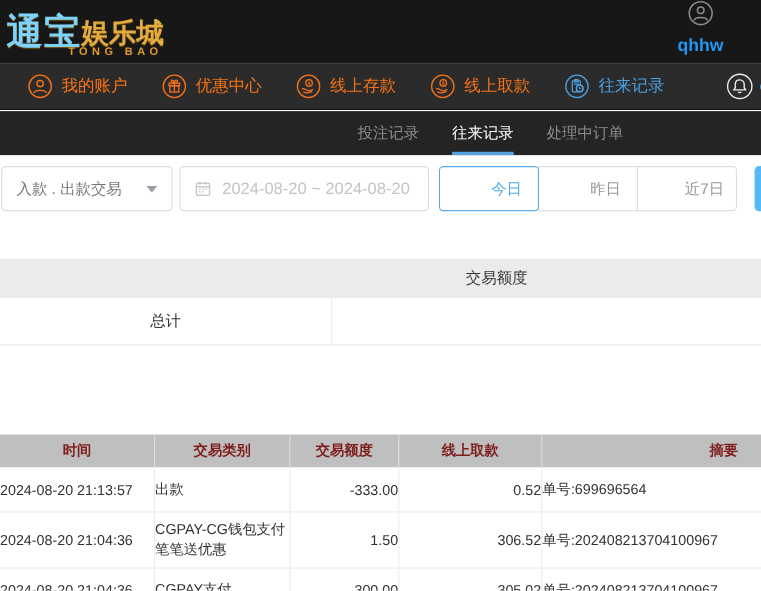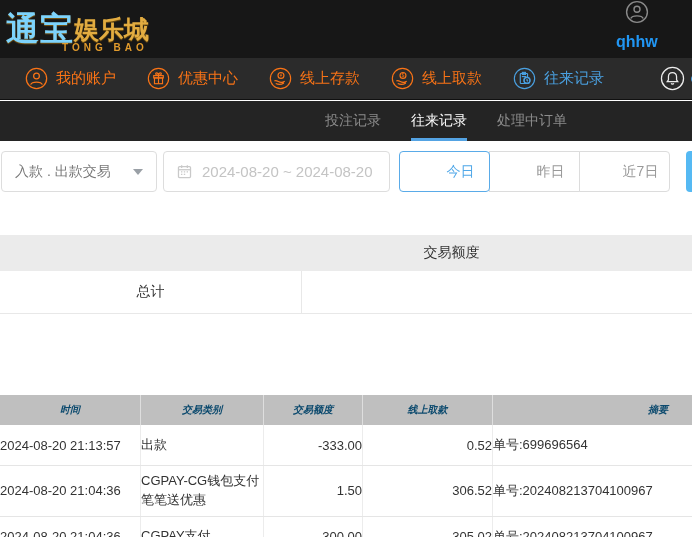--- a/index.html
+++ b/index.html
@@ -52,21 +52,21 @@
   .summary { position: absolute; top: 235px; left: 0; width: 823px; }
   .summary-head { height: 36px; background: #ebebeb; display: grid; grid-template-columns: 301px 301px 221px; align-items: center; }
   .summary-head .cell { text-align: center; font-size: 14px; color: #333; }
   .summary-row { height: 43px; display: grid; grid-template-columns: 301px 301px 221px; align-items: center; border-bottom: 1px solid #e8e8e8; }
   .summary-row .cell { text-align: center; font-size: 14px; color: #333; height: 100%; display: flex; align-items: center; justify-content: center; }
   .summary-row .cell + .cell { border-left: 1px solid #e8e8e8; }
 
   
   .txn { position: absolute; top: 395px; left: 0; width: 823px; }
   .txn-head { height: 30px; background: #bfbfbf; display: grid; grid-template-columns: 141px 123px 99px 130px 330px; }
-  .txn-head .hcell { color: #0c4a6e; font-size: 10px; font-weight: bold; display: flex; align-items: center; justify-content: center; border-right: 1px solid #dedede; font-style: italic; }
+  .txn-head .hcell { color: #7f1d1d; font-size: 13px; font-weight: bold; display: flex; align-items: center; justify-content: center; border-right: 1px solid #dedede; }
   .txn-head .hcell:last-child { border-right: none; }
   .txn-row { display: grid; grid-template-columns: 141px 123px 99px 130px 330px; border-bottom: 1px solid #e5e5e5; background: #fff; }
   .txn-row .cell { font-size: 13px; color: #333; display: flex; align-items: center; border-right: 1px solid #ececec; padding: 6px 0; min-height: 40px; }
   .txn-row .cell:last-child { border-right: none; }
   .c-time { padding-left: 11px; }
   .c-type { padding-left: 8px; padding-right: 8px; line-height: 1.45; }
   .c-amt  { justify-content: flex-end; padding-right: 11px; }
   .c-bal  { justify-content: flex-end; padding-right: 5px; }
   .c-sum  { padding-left: 13px; }
 </style>

